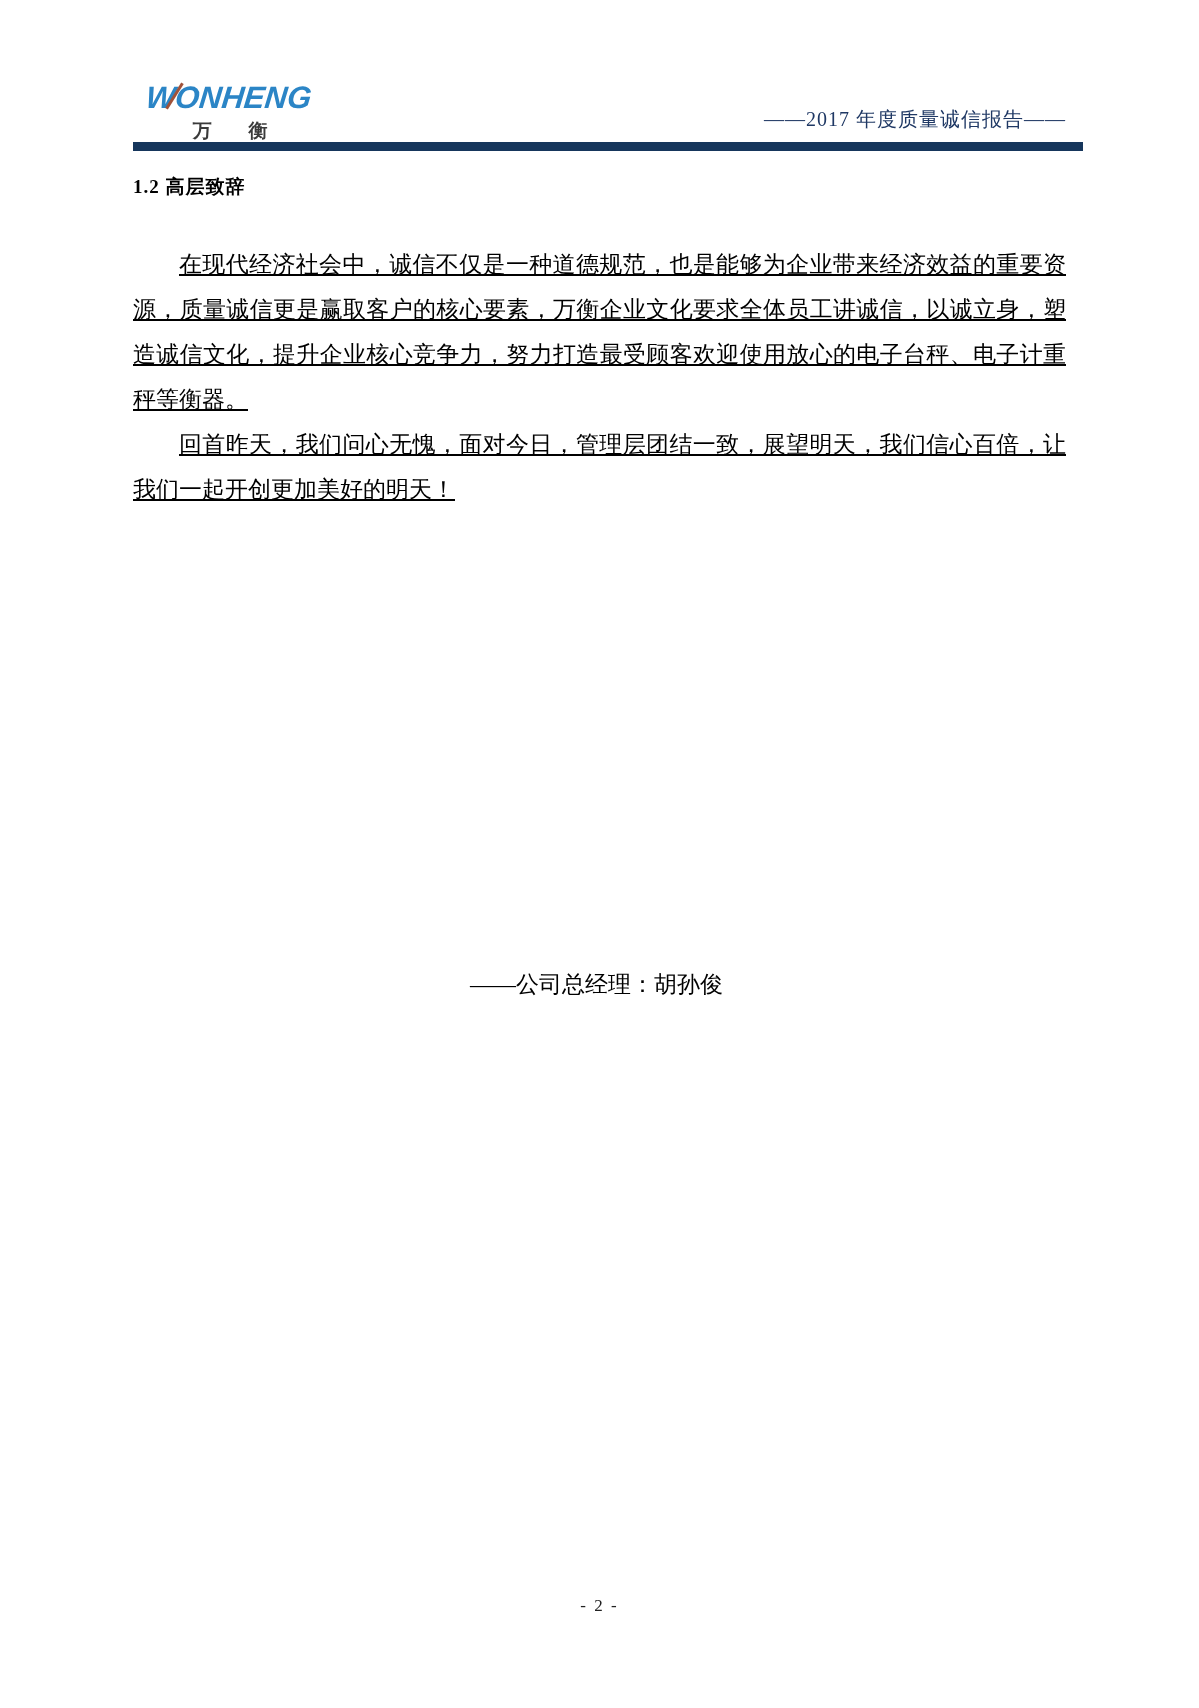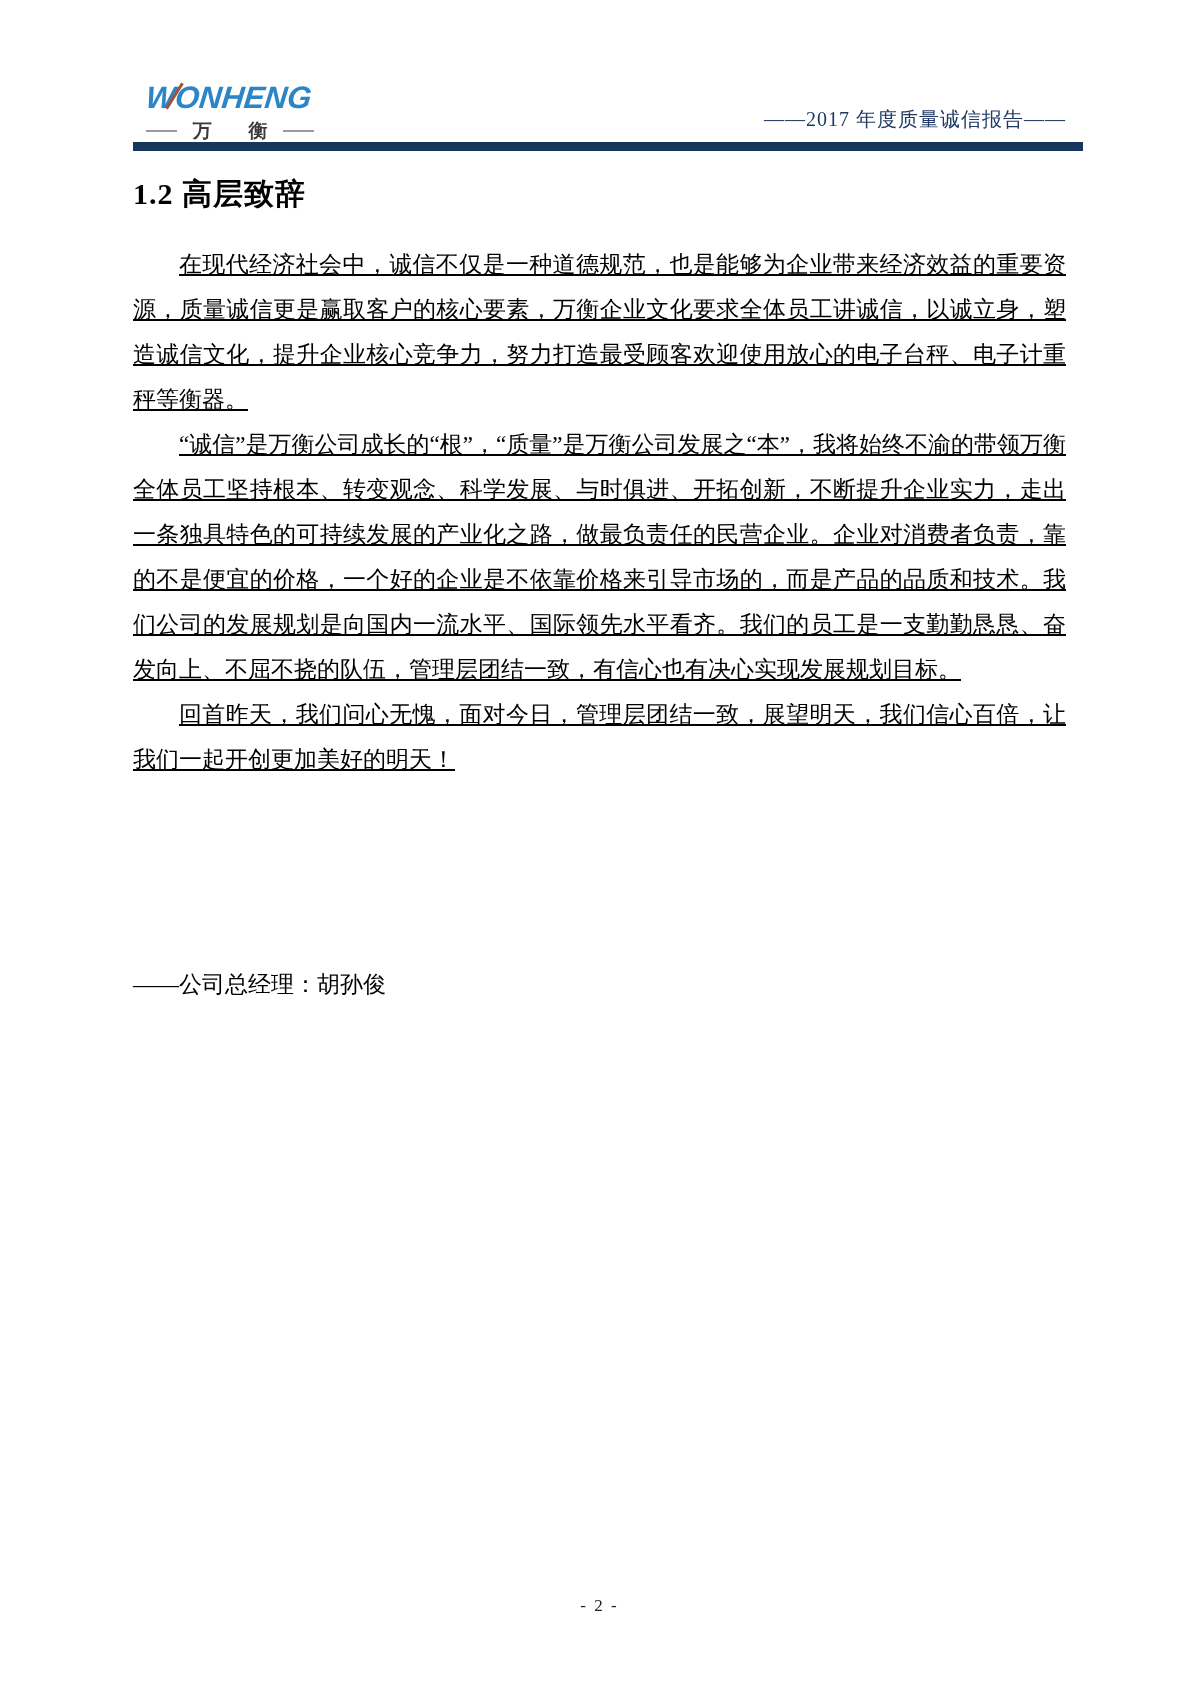--- a/index.html
+++ b/index.html
@@ -26,58 +26,58 @@
     transform:skewX(-6deg);
     white-space:nowrap;
   }
   .logo-slash{
     position:absolute;left:27px;top:-1px;
     width:3px;height:30px;
     background:#a0523a;
     transform:rotate(32deg);
   }
   .logo-sub{
-    display:flex;align-items:center;margin-top:4px;width:100%;
+    display:flex;align-items:center;margin-top:4px;width:100%;flex-direction:column;
   }
   .logo-line{flex:1;height:2px;background:#9a9a9a;}
   .logo-cn{
     font-family:"Liberation Serif","DejaVu Serif",serif;
     font-weight:bold;font-size:19px;color:#3a3a3a;
     letter-spacing:16px;margin-left:16px;white-space:nowrap;
   }
   .report-title{
     position:absolute;top:106px;right:133px;
     font-size:20px;color:#1f3864;
     letter-spacing:1px;white-space:nowrap;
   }
   .header-bar{
     position:absolute;left:133px;top:142px;
     width:950px;height:9px;background:#16365c;
   }
   
   .section-title{
     position:absolute;left:133px;top:174px;
-    font-size:30px;font-weight:bold;color:#000;
+    font-size:19px;font-weight:bold;color:#000;
     margin:0;letter-spacing:1px;
   }
   .body-text{
     position:absolute;left:133px;top:242px;width:933px;
   }
   .body-text p{
     margin:0;
     font-size:23px;line-height:45px;
     text-align:justify;
     text-indent:2em;
     color:#000;
     text-decoration:underline;
   }
   .signature{
     position:absolute;left:133px;top:962px;width:933px;
     font-size:23px;line-height:45px;
-    text-align:left;padding-right:6px;box-sizing:border-box;
+    text-align:center;padding-right:6px;box-sizing:border-box;
     color:#000;white-space:nowrap;
   }
   
   .page-number{
     position:absolute;left:0;top:1596px;width:1199px;
     text-align:center;font-size:17px;color:#222;
     letter-spacing:2px;
   }
 </style>
 </head>
@@ -96,21 +96,20 @@
   </div>
 
   <div class="report-title">——2017 年度质量诚信报告——</div>
 
   <div class="header-bar"></div>
 
   <h2 class="section-title">1.2 高层致辞</h2>
 
   <div class="body-text">
     <p>在现代经济社会中，诚信不仅是一种道德规范，也是能够为企业带来经济效益的重要资源，质量诚信更是赢取客户的核心要素，万衡企业文化要求全体员工讲诚信，以诚立身，塑造诚信文化，提升企业核心竞争力，努力打造最受顾客欢迎使用放心的电子台秤、电子计重秤等衡器。</p>
-    <p>“诚信”是万衡公司成长的“根”，“质量”是万衡公司发展之“本”，我将始终不渝的带领万衡全体员工坚持根本、转变观念、科学发展、与时俱进、开拓创新，不断提升企业实力，走出一条独具特色的可持续发展的产业化之路，做最负责任的民营企业。企业对消费者负责，靠的不是便宜的价格，一个好的企业是不依靠价格来引导市场的，而是产品的品质和技术。我们公司的发展规划是向国内一流水平、国际领先水平看齐。我们的员工是一支勤勤恳恳、奋发向上、不屈不挠的队伍，管理层团结一致，有信心也有决心实现发展规划目标。</p>
     <p>回首昨天，我们问心无愧，面对今日，管理层团结一致，展望明天，我们信心百倍，让我们一起开创更加美好的明天！</p>
   </div>
 
   <div class="signature">——公司总经理：胡孙俊</div>
 
   <div class="page-number">- 2 -</div>
 
 </div>
 
 </body></html>

